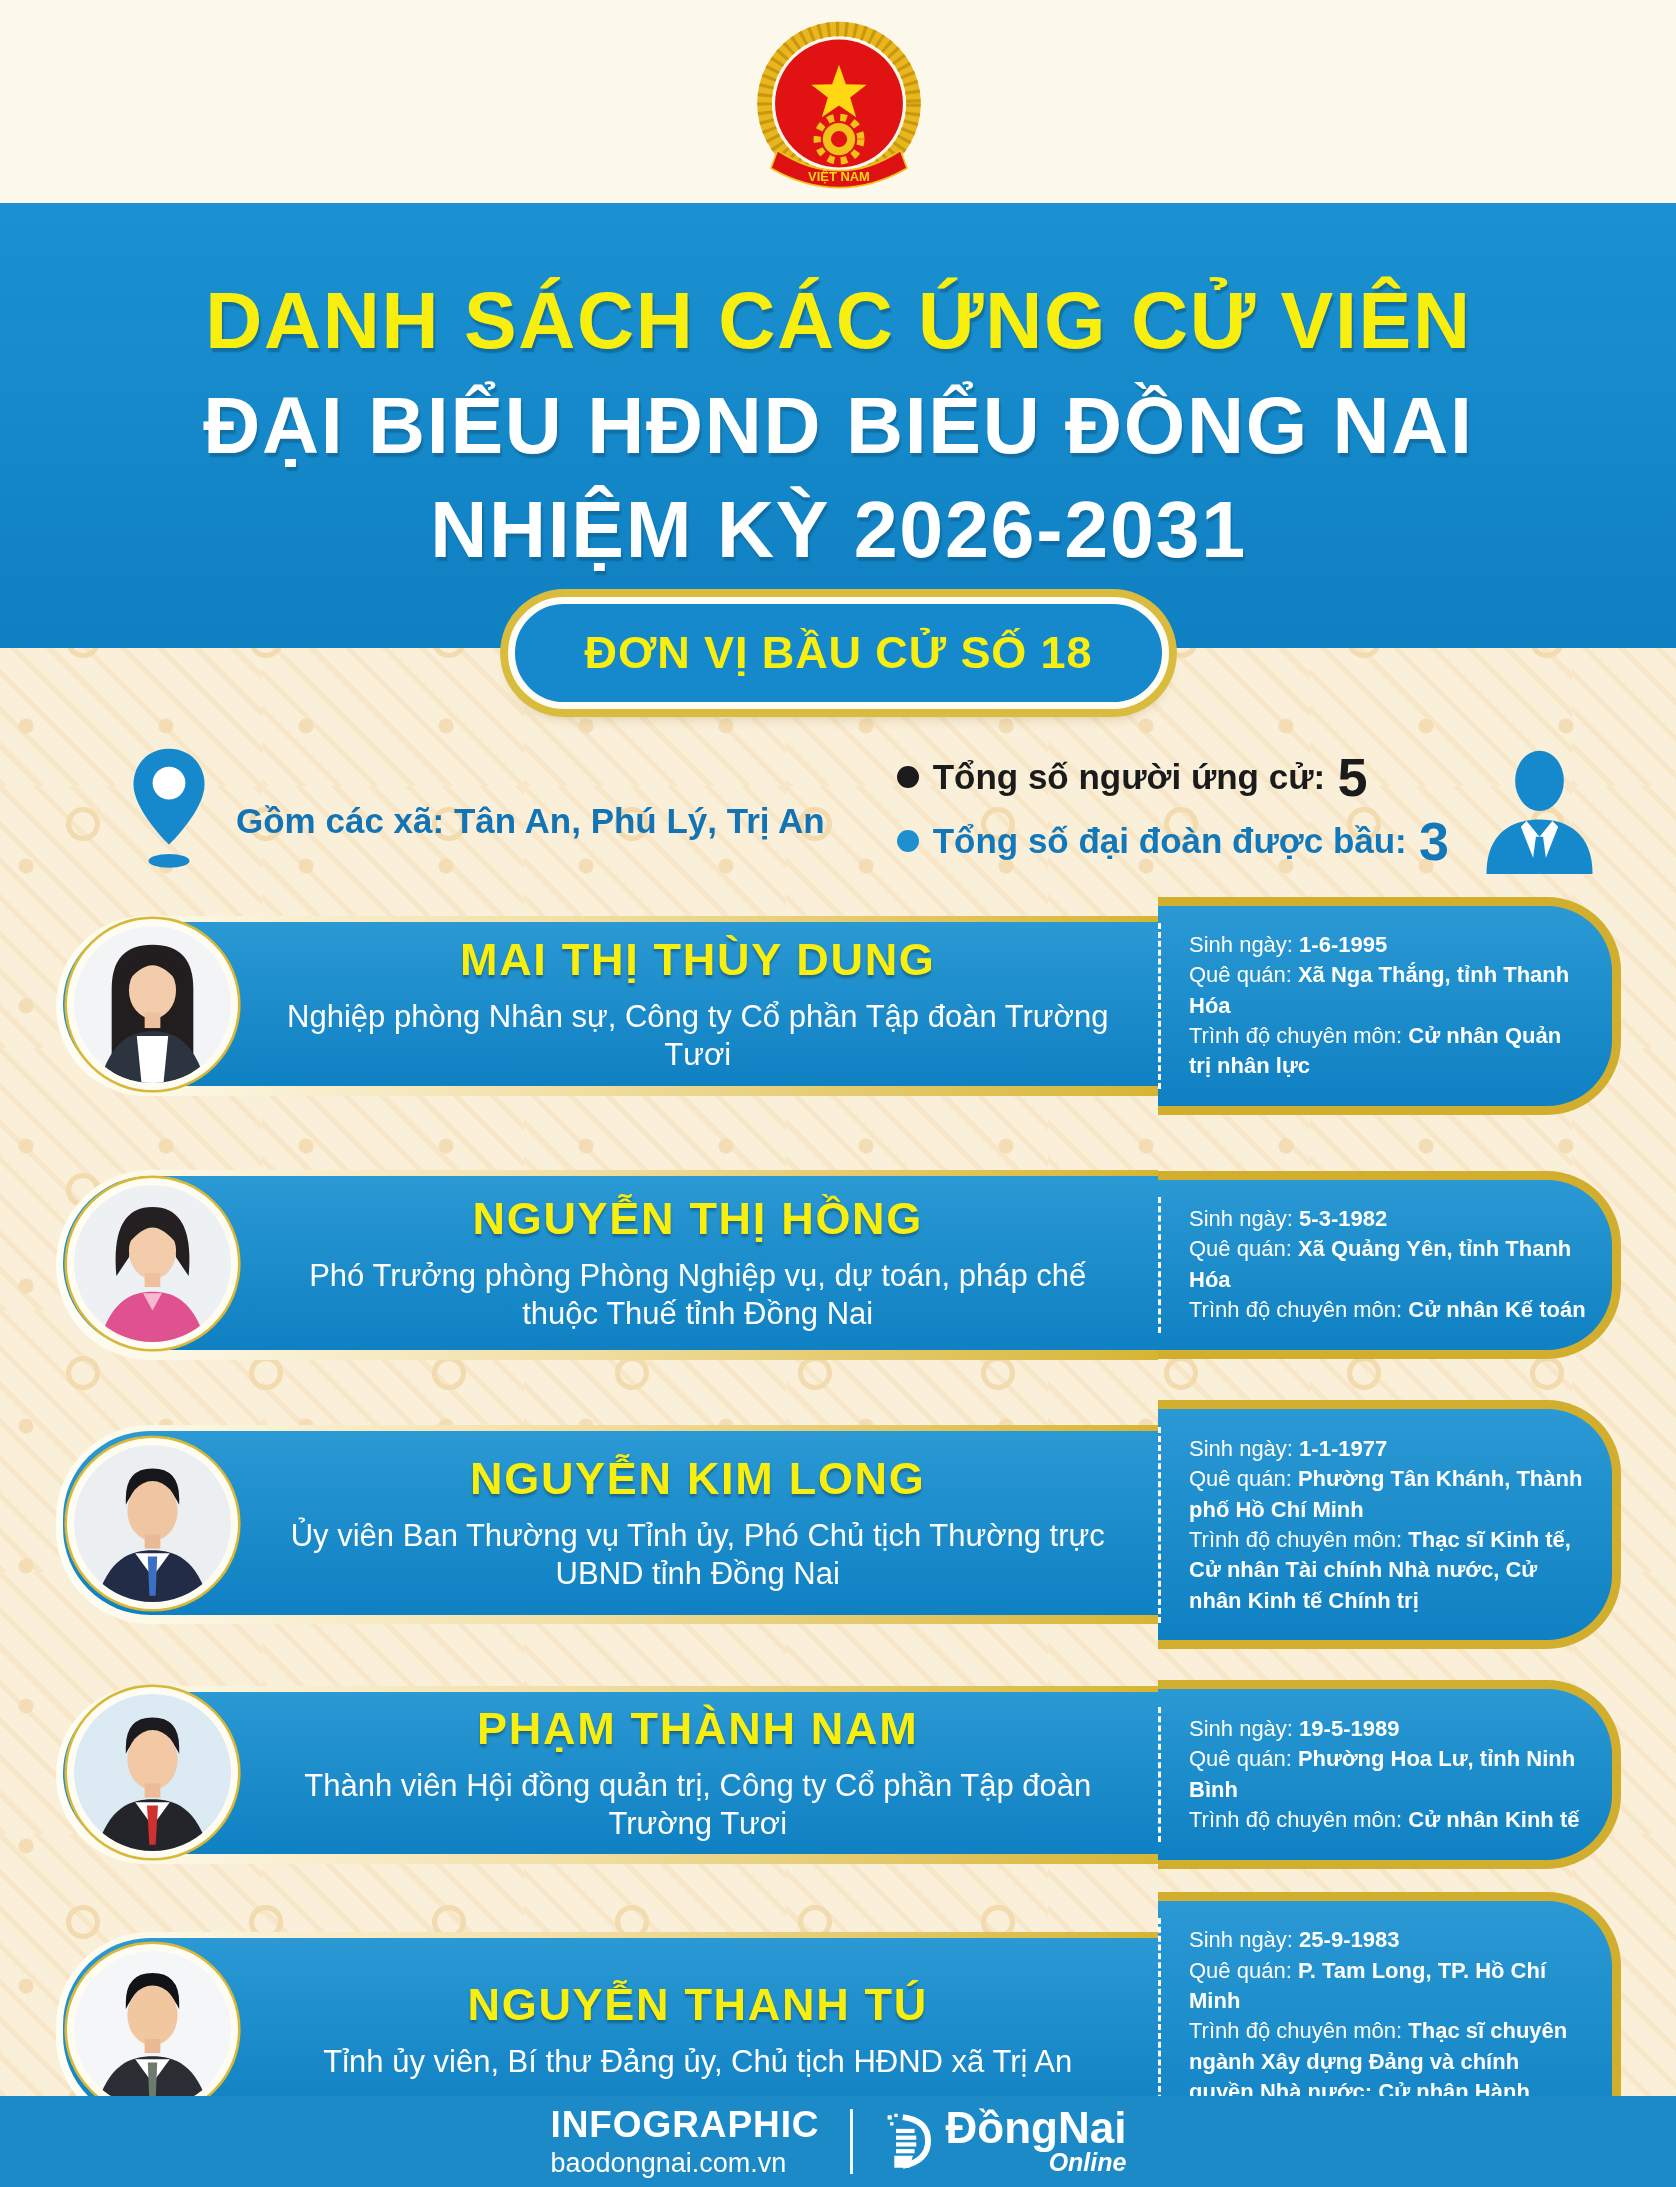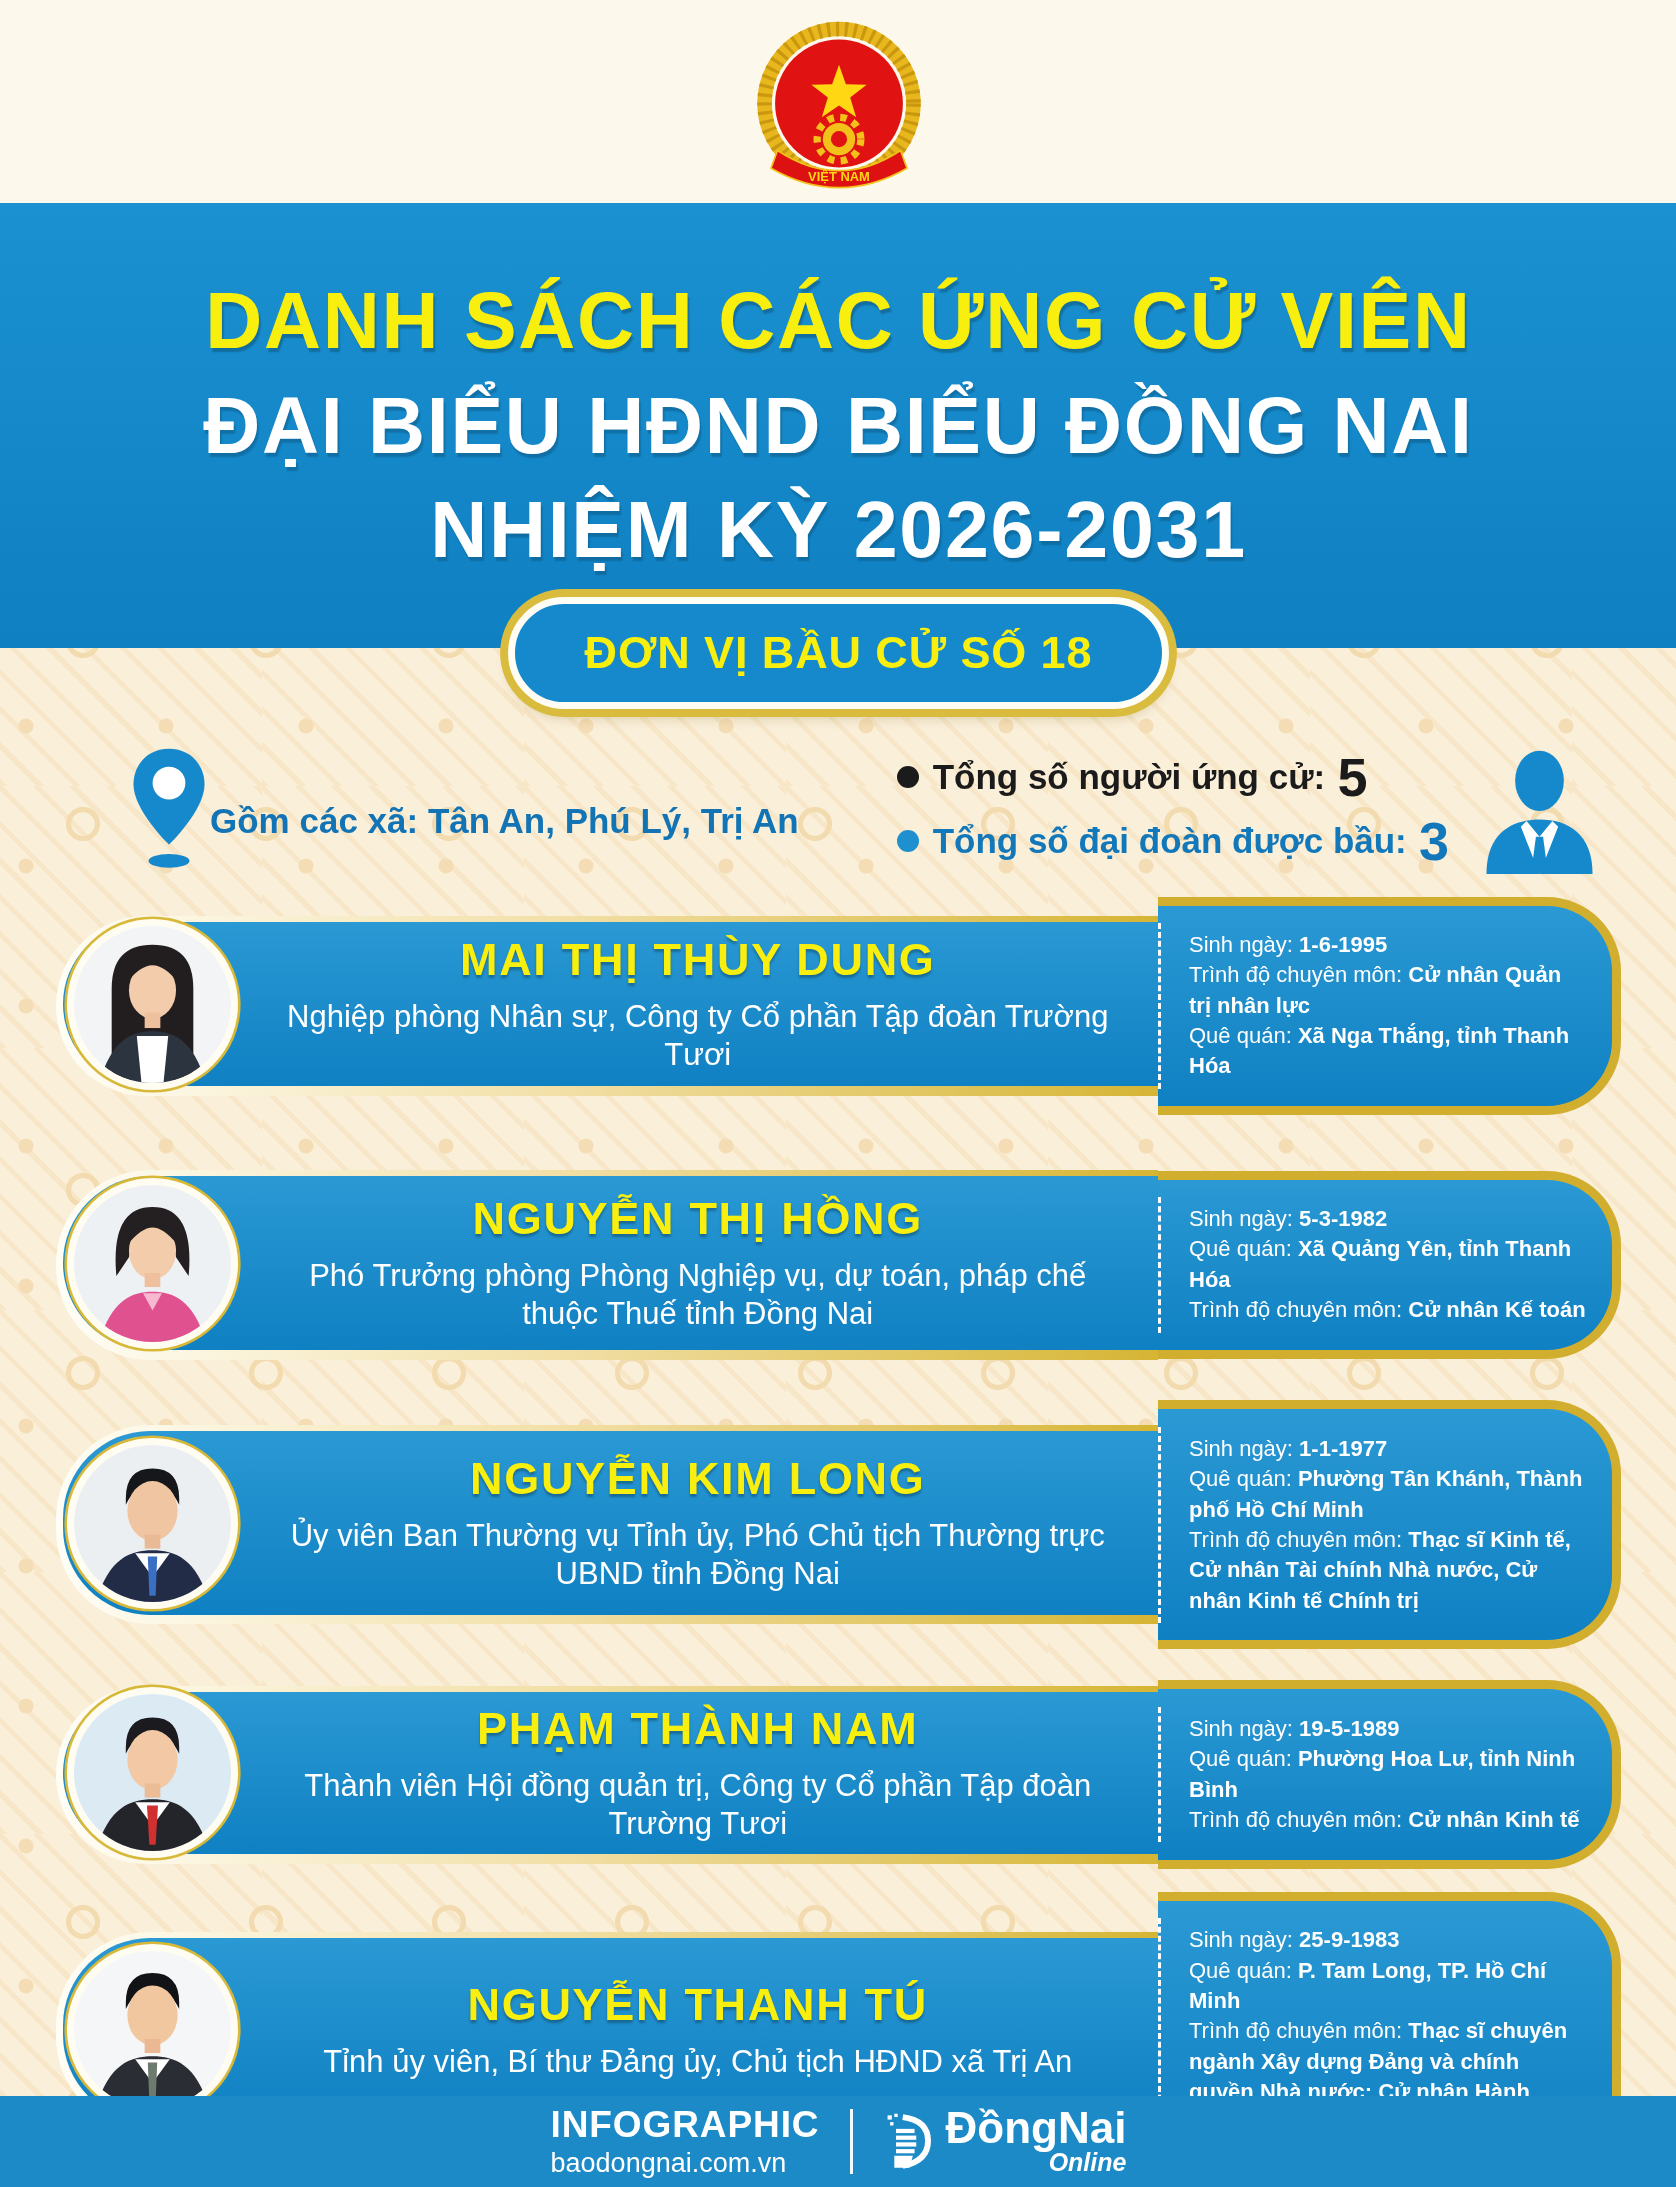--- a/index.html
+++ b/index.html
@@ -28,21 +28,21 @@
   
   .badge {
     width:max-content; margin:-51px auto 0; position:relative; z-index:3;
     background:#1589cb; color:#f9ef0f;
     font-size:45px; font-weight:800; letter-spacing:0.9px;
     padding:23px 70px; border:7.9px solid #fffdf4; border-radius:83px;
     box-shadow:0 0 0 7.9px #d9bc3e, 0 8.7px 12.2px rgba(120,90,0,.25);
   }
   
   .info-row { display:flex; align-items:center; margin:30px 73px 0 128px; height:140px; }
-  .location { display:flex; align-items:center; }
+  .location { display:flex; align-items:center; gap:26px; }
   .location-text { font-size:35px; font-weight:700; color:#1374b5; padding-top:23px; }
   .stats { margin-left:auto; margin-right:26px; display:flex; flex-direction:column; gap:10px; }
   .stat { display:flex; align-items:center; font-weight:700; }
   .stat .bullet { width:22px; height:22px; border-radius:50%; margin-right:14px; flex:none; }
   .stat-black, .stat-black .label { color:#1b1b1b; }
   .stat-black .bullet { background:#1b1b1b; }
   .stat-blue, .stat-blue .label { color:#1278ba; }
   .stat-blue .bullet { background:#1e90cf; }
   .stat .label { font-size:35px; }
   .stat .value { font-size:54px; margin-left:12.2px; line-height:1; }
@@ -169,22 +169,22 @@
           </div>
           <div class="card-main">
             <div class="name">MAI THỊ THÙY DUNG</div>
             <div class="position">Nghiệp phòng Nhân sự, Công ty Cổ phần Tập đoàn Trường Tươi</div>
           </div>
         </div>
       </div>
       <div class="panel">
         <div class="panel-inner">
           <p><span>Sinh ngày:</span> <b>1-6-1995</b></p>
+          <p><span>Quê quán:</span> <b>Xã Nga Thắng, tỉnh Thanh Hóa</b></p>
           <p><span>Trình độ chuyên môn:</span> <b>Cử nhân Quản trị nhân lực</b></p>
-          <p><span>Quê quán:</span> <b>Xã Nga Thắng, tỉnh Thanh Hóa</b></p>
         </div>
       </div>
     </div>
 
     <div class="row">
       <div class="card-outer">
         <div class="card">
           <div class="photo">
             <svg viewBox="0 0 100 100">
               <rect width="100" height="100" fill="#eef1f3"></rect>

